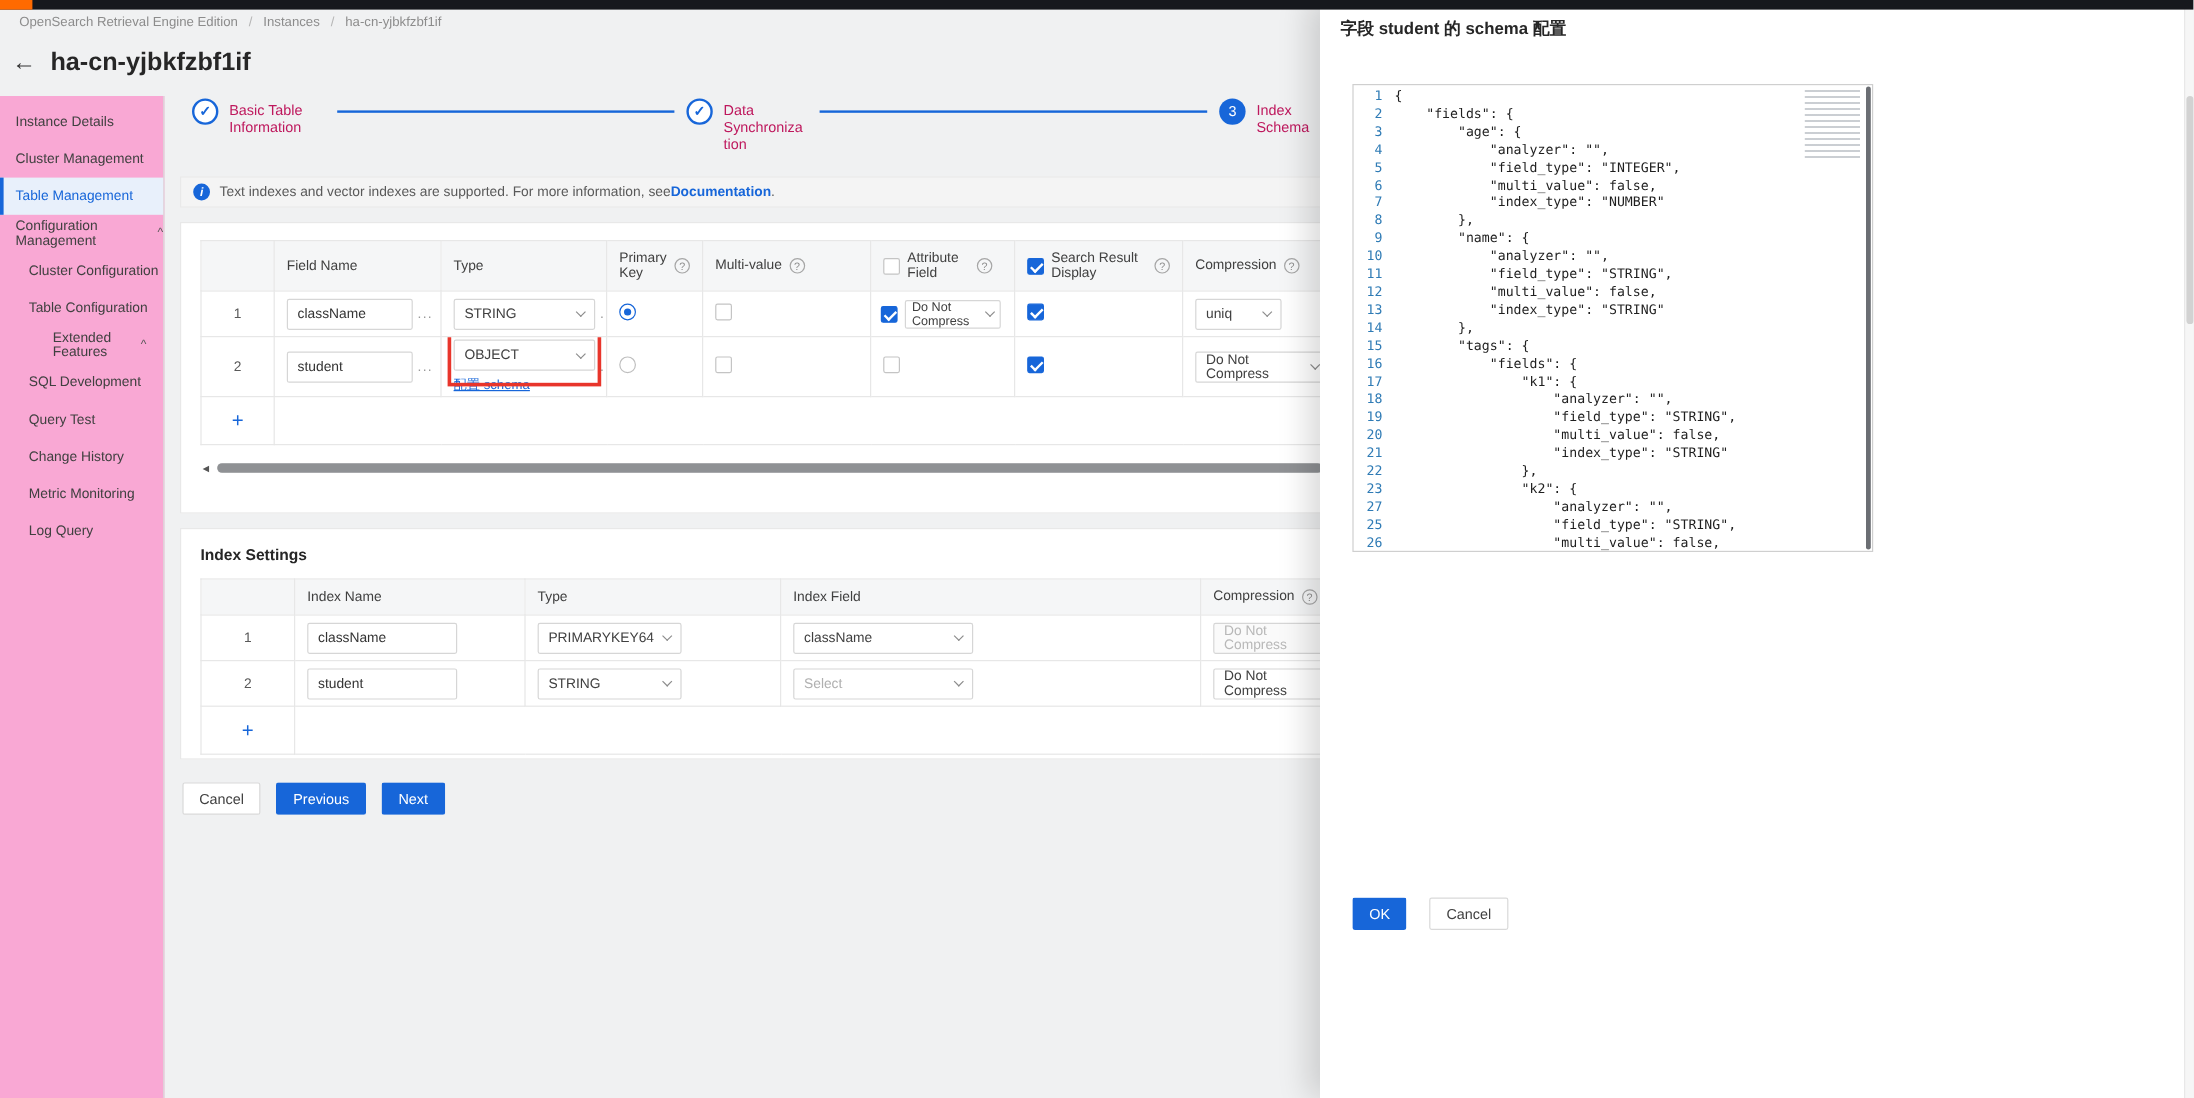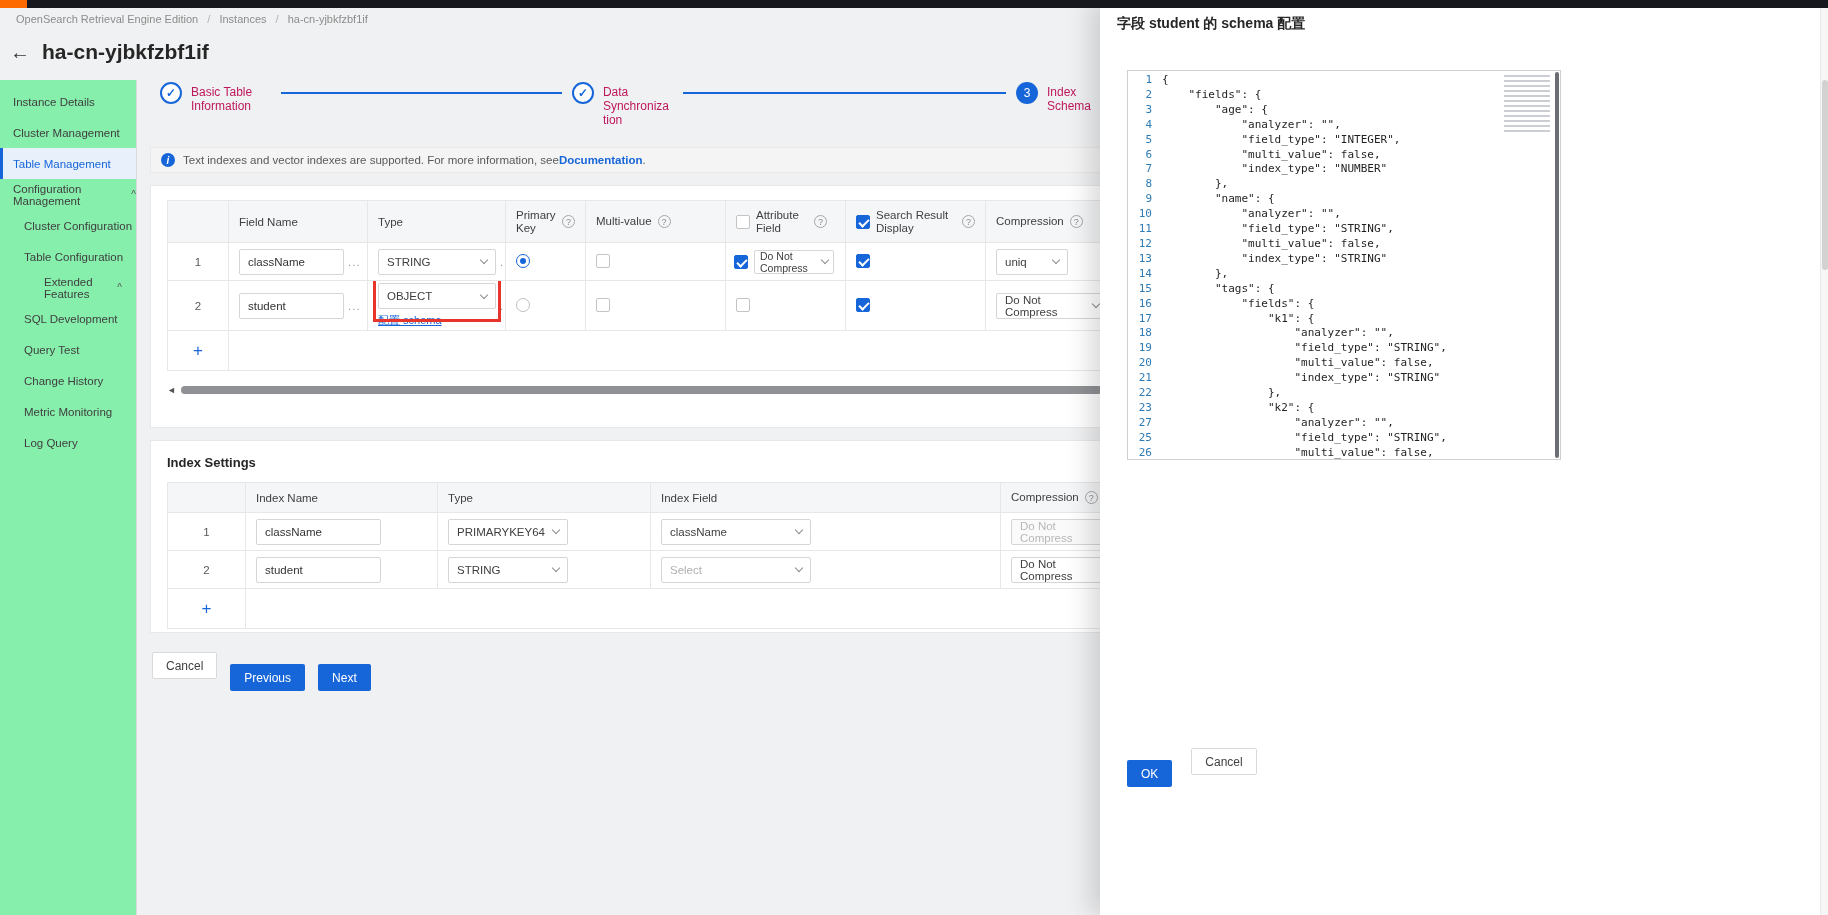--- a/index.html
+++ b/index.html
@@ -15,21 +15,21 @@
 
   
   .breadcrumb{position:absolute;left:16px;top:13px;font-size:11px;color:#8c8c8c;z-index:1;white-space:nowrap;}
   .breadcrumb .sep{margin:0 6px;color:#b5b5b5;}
   .breadcrumb .link{cursor:pointer;}
   .titlebar{position:absolute;left:10px;top:40px;display:flex;align-items:center;gap:12px;z-index:1;}
   .back{font-size:20px;font-weight:700;color:#333;cursor:pointer;line-height:1;}
   .titlebar h1{font-size:21px;margin:0;color:#262626;font-weight:700;}
 
   
-  .sidebar{position:absolute;left:0;top:80px;bottom:0;width:137px;background:#86efac;border-right:1px solid #dadada;padding-top:6px;z-index:2;}
+  .sidebar{position:absolute;left:0;top:80px;bottom:0;width:137px;background:#f9a8d4;border-right:1px solid #dadada;padding-top:6px;z-index:2;}
   .sitem{height:31px;display:flex;align-items:center;padding-left:13px;font-size:11.5px;color:#404040;cursor:pointer;position:relative;}
   .sitem.sub{padding-left:24px;}
   .sitem.sel{background:#e8f0fb;color:#1766d9;}
   .sitem.sel::before{content:"";position:absolute;left:0;top:0;bottom:0;width:3px;background:#1766d9;}
   .caret{margin-left:3px;font-size:10px;color:#555;}
   .sitem.spread{justify-content:space-between;padding-right:14px;padding-left:44px;}
 
   
   .stepper{position:absolute;left:160px;top:82px;width:935px;display:flex;align-items:flex-start;z-index:1;}
   .scircle{width:22px;height:22px;border-radius:50%;flex:none;display:flex;align-items:center;justify-content:center;font-size:12px;}
@@ -95,21 +95,21 @@
 
   .hscroll{display:flex;align-items:center;margin-top:14px;gap:5px;}
   .harrow{font-size:9px;color:#555;cursor:pointer;}
   .htrack{width:950px;height:8px;background:#ededed;border-radius:4px;position:relative;}
   .hthumb{position:absolute;left:0;top:0;height:8px;width:97%;background:#8f9194;border-radius:4px;cursor:grab;}
 
   
   .footer{position:absolute;left:152px;top:652px;display:flex;gap:13px;z-index:1;}
   .btn{height:27px;padding:0 13px;font-size:12px;border-radius:2px;border:1px solid transparent;cursor:pointer;font-family:inherit;}
   .btn.ghost{background:#fff;border-color:#d9d9d9;color:#404040;}
-  .btn.primary{background:#1766d9;color:#fff;margin-top:12px;}
+  .btn.primary{background:#1766d9;color:#fff;}
 
   
   .drawer{position:absolute;left:1100px;top:0;width:728px;height:915px;background:#fff;z-index:20;box-shadow:-10px 0 24px rgba(0,0,0,.15);}
   .dtitle{position:absolute;left:17px;top:15px;font-size:14px;font-weight:700;color:#262626;}
   .editor{position:absolute;left:27px;top:70px;width:434px;height:390px;border:1px solid #cfcfcf;background:#fff;overflow:hidden;cursor:text;}
   .code-lines{font-family:"DejaVu Sans Mono",monospace;font-size:11px;line-height:14.9px;padding-top:2px;}
   .code-row{display:flex;white-space:pre;}
   .ln{width:24px;text-align:right;color:#2f7bb5;flex:none;margin-right:10px;}
   .code{color:#1f1f1f;}
   .minimap{position:absolute;right:10px;top:4px;width:46px;height:58px;opacity:.75;cursor:pointer;

